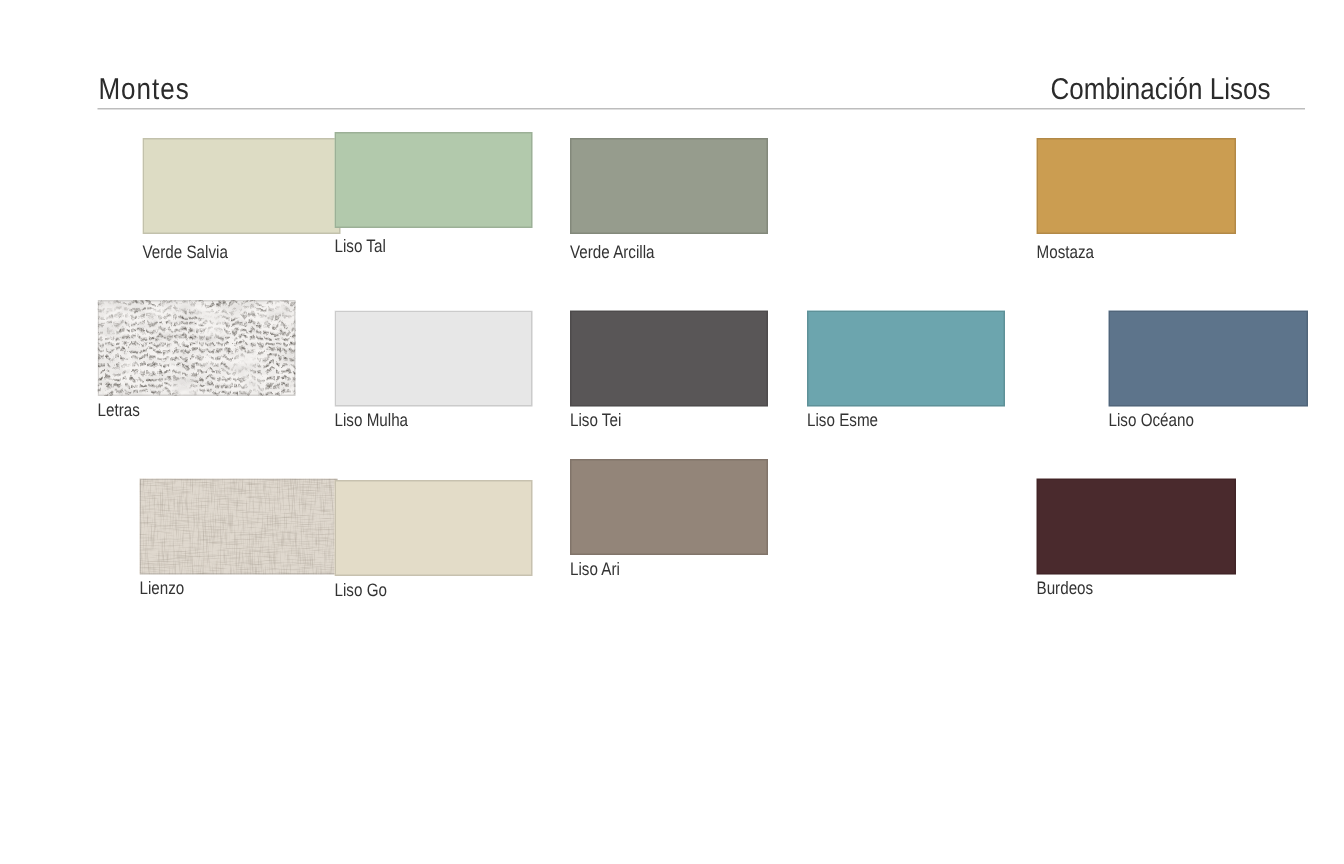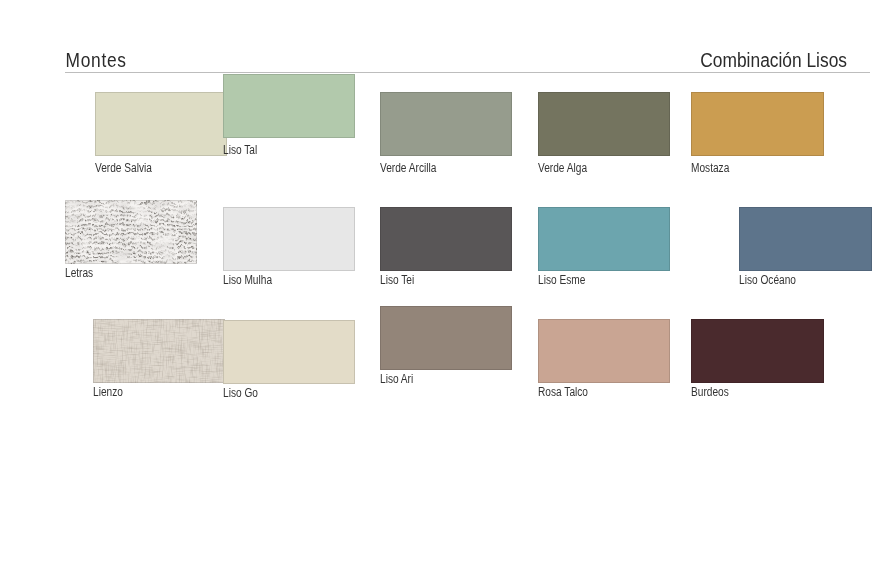--- a/index.html
+++ b/index.html
@@ -114,31 +114,27 @@
 <div class="page">
   <div class="header">
     <div class="title-left">Montes</div>
     <div class="title-right">Combinación Lisos</div>
   </div>
   <div class="grid">
       <div class="cell" style="left: 65px; top: 92px; margin-left: 30px;">
         <div class="swatch tex-none" style="background: rgb(221, 220, 196);"></div>
         <div class="label" style="top: 70px;">Verde Salvia</div>
       </div>
-      <div class="cell" style="left: 222.6px; top: 74px; text-align: right;">
+      <div class="cell" style="left: 222.6px; top: 88px; text-align: right;">
         <div class="swatch tex-none" style="background: rgb(178, 201, 172);"></div>
         <div class="label" style="top: 70px;">Liso Tal</div>
       </div>
       <div class="cell" style="left: 379.8px; top: 92px;">
         <div class="swatch tex-none" style="background: rgb(150, 156, 141);"></div>
         <div class="label" style="top: 70px;">Verde Arcilla</div>
-      </div>
-      <div class="cell" style="left: 537.7px; top: 92px;">
-        <div class="swatch tex-none" style="background: rgb(116, 116, 95);"></div>
-        <div class="label" style="top: 70px;">Verde Alga</div>
       </div>
       <div class="cell" style="left: 691.4px; top: 92px;">
         <div class="swatch tex-none" style="background: rgb(203, 157, 81);"></div>
         <div class="label" style="top: 70px;">Mostaza</div>
       </div>
       <div class="cell" style="left: 65px; top: 200px; text-align: right;">
         <div class="swatch tex-newsprint" style="background: rgb(245, 243, 241);">
           <svg width="134" height="64" class="texture">
             <rect width="134" height="64" fill="url(#fx-textline)" filter="url(#fx-newsprint)"></rect>
           </svg>
@@ -170,22 +166,18 @@
         <div class="label" style="top: 67px;">Lienzo</div>
       </div>
       <div class="cell" style="left: 222.6px; top: 320px; text-decoration: underline;">
         <div class="swatch tex-none" style="background: rgb(227, 220, 200);"></div>
         <div class="label" style="top: 67px;">Liso Go</div>
       </div>
       <div class="cell" style="left: 379.8px; top: 306px;">
         <div class="swatch tex-none" style="background: rgb(147, 133, 121);"></div>
         <div class="label" style="top: 67px;">Liso Ari</div>
       </div>
-      <div class="cell" style="left: 537.7px; top: 319px;">
-        <div class="swatch tex-none" style="background: rgb(201, 165, 147);"></div>
-        <div class="label" style="top: 67px;">Rosa Talco</div>
-      </div>
       <div class="cell" style="left: 691.4px; top: 319px;">
         <div class="swatch tex-none" style="background: rgb(74, 42, 45);"></div>
         <div class="label" style="top: 67px;">Burdeos</div>
       </div>
     </div>
 </div>
 
 </body></html>

